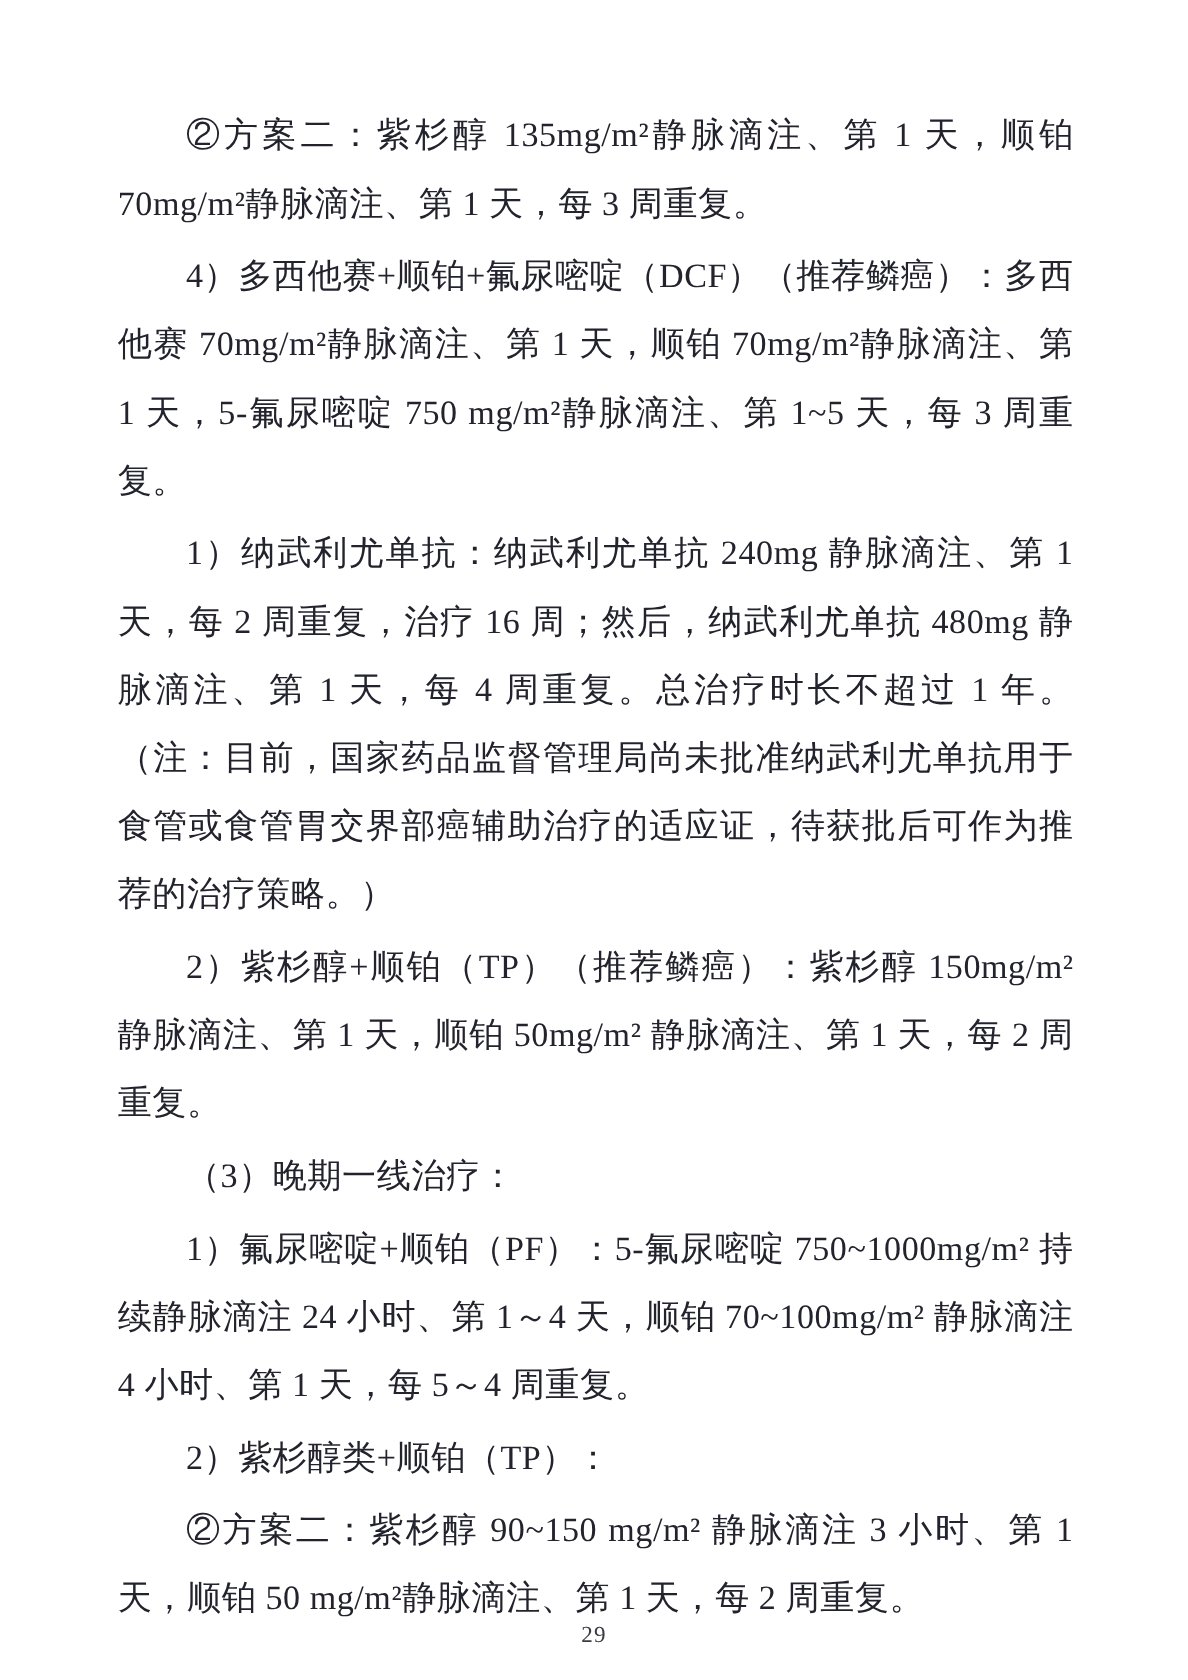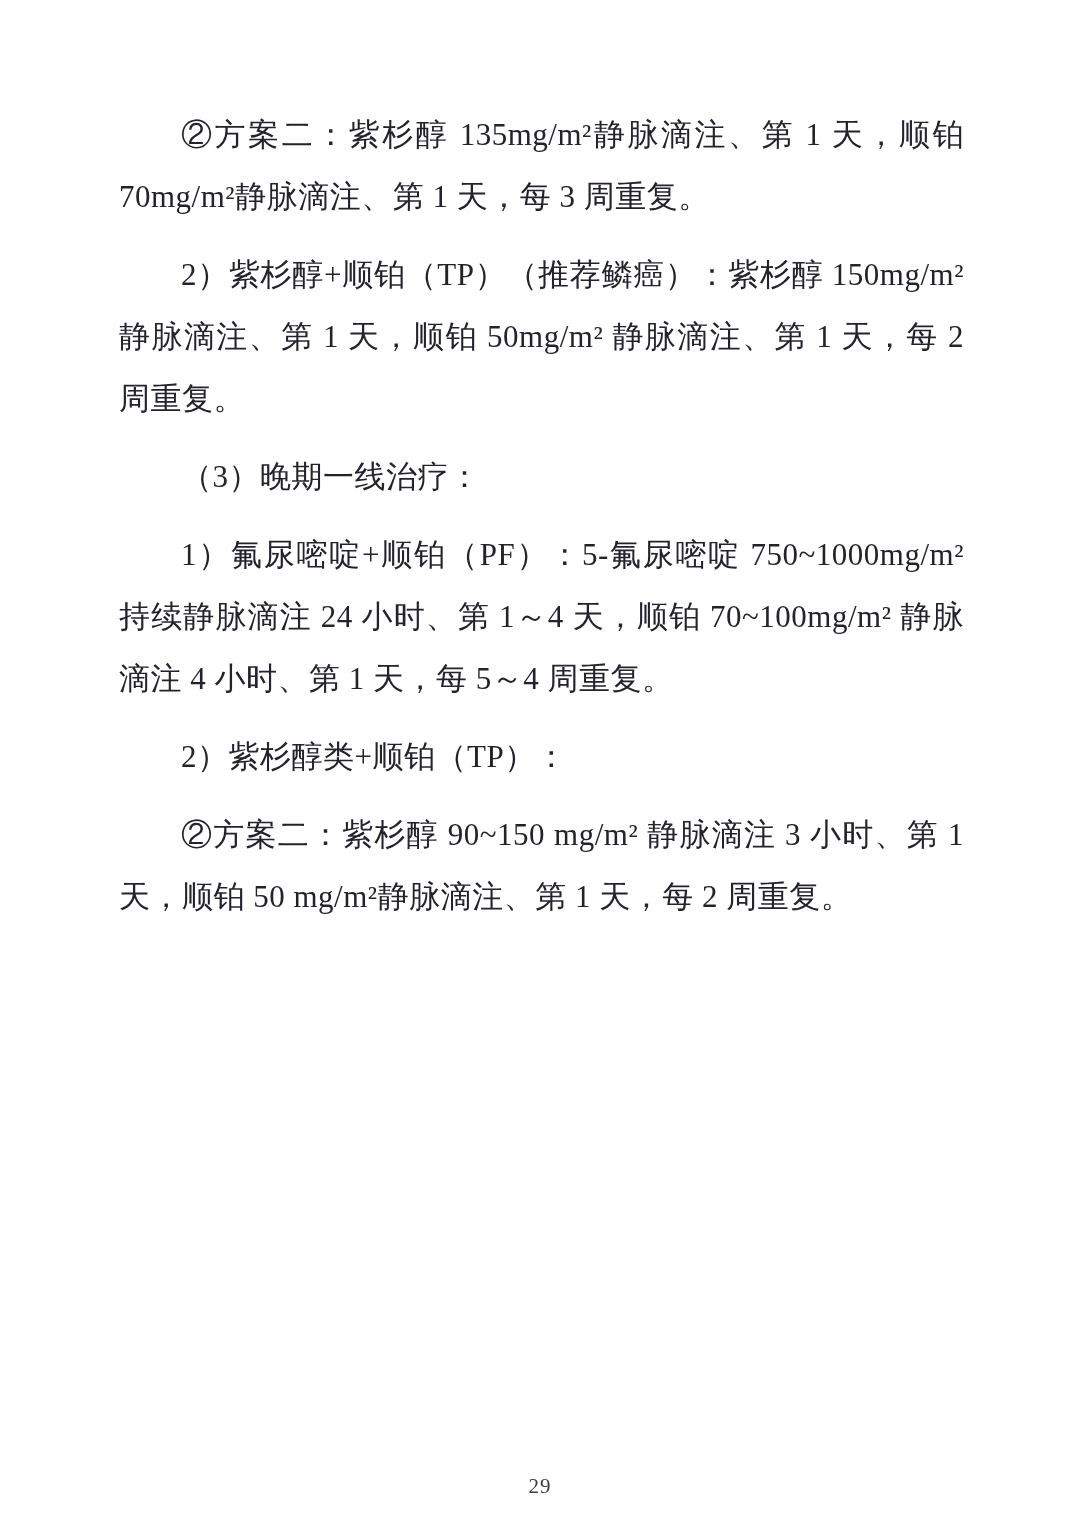--- a/index.html
+++ b/index.html
@@ -15,21 +15,21 @@
     font-family: "Liberation Serif", "DejaVu Serif", serif;
   }
   .page {
     position: absolute;
     left: 103px;
     top: 88px;
     width: 877px;
     color: #23232e;
   }
   .para {
-    margin: 16px;
+    margin: 4px;
     font-size: 31px;
     line-height: 62px;
     text-align: justify;
     text-indent: 2em;
     letter-spacing: 0.5px;
     word-break: break-word;
   }
   .para.gap-before {
     margin-top: 62px;
   }
@@ -42,20 +42,22 @@
     font-size: 21px;
     color: #3a3a44;
     letter-spacing: 1px;
   }
 </style>
 </head>
 <body>
 
 <div class="page">
   <p class="para">②方案二：紫杉醇 135mg/m²静脉滴注、第 1 天，顺铂 70mg/m²静脉滴注、第 1 天，每 3 周重复。</p>
+  <p class="para">4）多西他赛+顺铂+氟尿嘧啶（DCF）（推荐鳞癌）：多西他赛 70mg/m²静脉滴注、第 1 天，顺铂 70mg/m²静脉滴注、第 1 天，5-氟尿嘧啶 750 mg/m²静脉滴注、第 1~5 天，每 3 周重复。</p>
+  <p class="para">1）纳武利尤单抗：纳武利尤单抗 240mg 静脉滴注、第 1 天，每 2 周重复，治疗 16 周；然后，纳武利尤单抗 480mg 静脉滴注、第 1 天，每 4 周重复。总治疗时长不超过 1 年。（注：目前，国家药品监督管理局尚未批准纳武利尤单抗用于食管或食管胃交界部癌辅助治疗的适应证，待获批后可作为推荐的治疗策略。）</p>
   <p class="para">2）紫杉醇+顺铂（TP）（推荐鳞癌）：紫杉醇 150mg/m² 静脉滴注、第 1 天，顺铂 50mg/m² 静脉滴注、第 1 天，每 2 周重复。</p>
   <p class="para">（3）晚期一线治疗：</p>
   <p class="para">1）氟尿嘧啶+顺铂（PF）：5-氟尿嘧啶 750~1000mg/m² 持续静脉滴注 24 小时、第 1～4 天，顺铂 70~100mg/m² 静脉滴注 4 小时、第 1 天，每 5～4 周重复。</p>
   <p class="para">2）紫杉醇类+顺铂（TP）：</p>
   <p class="para">②方案二：紫杉醇 90~150 mg/m² 静脉滴注 3 小时、第 1 天，顺铂 50 mg/m²静脉滴注、第 1 天，每 2 周重复。</p>
 </div>
 
 <div class="page-footer">29</div>
 
 </body></html>

